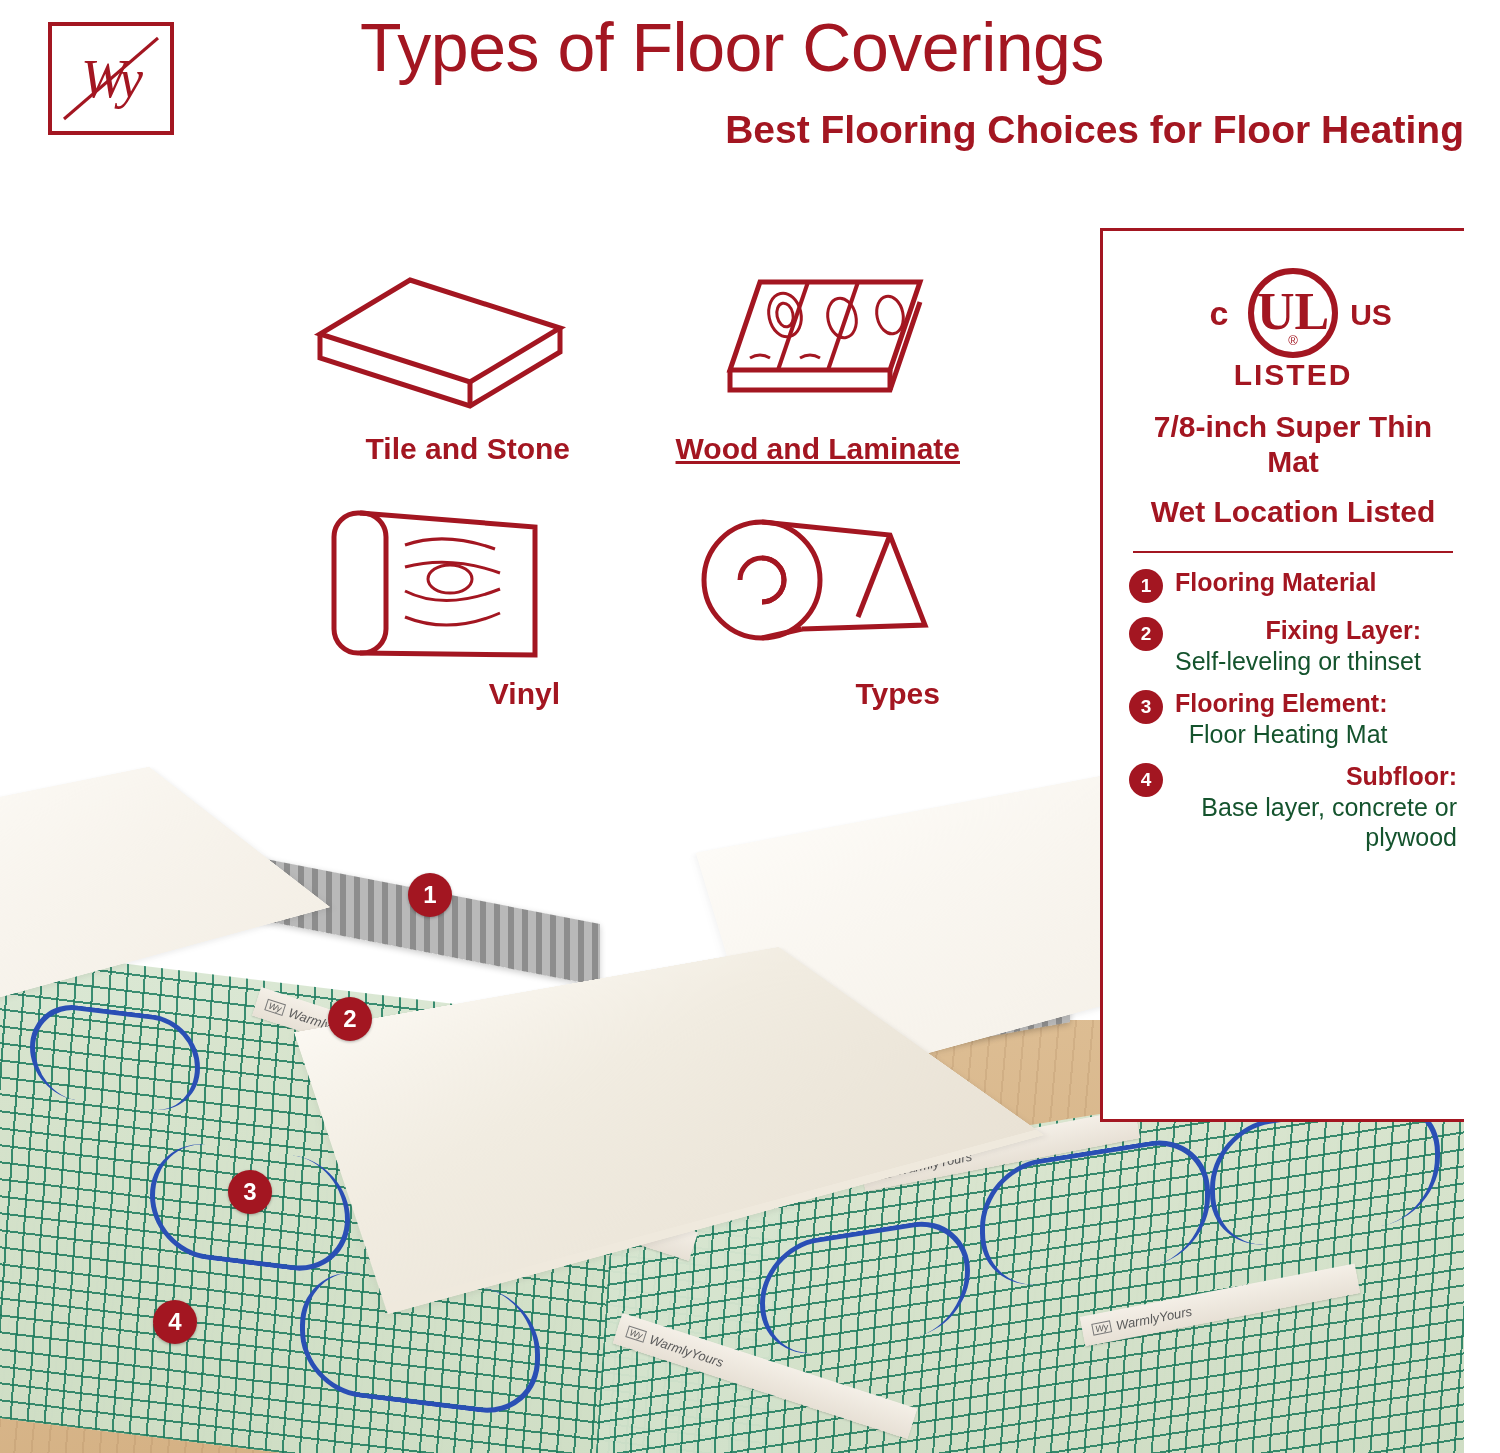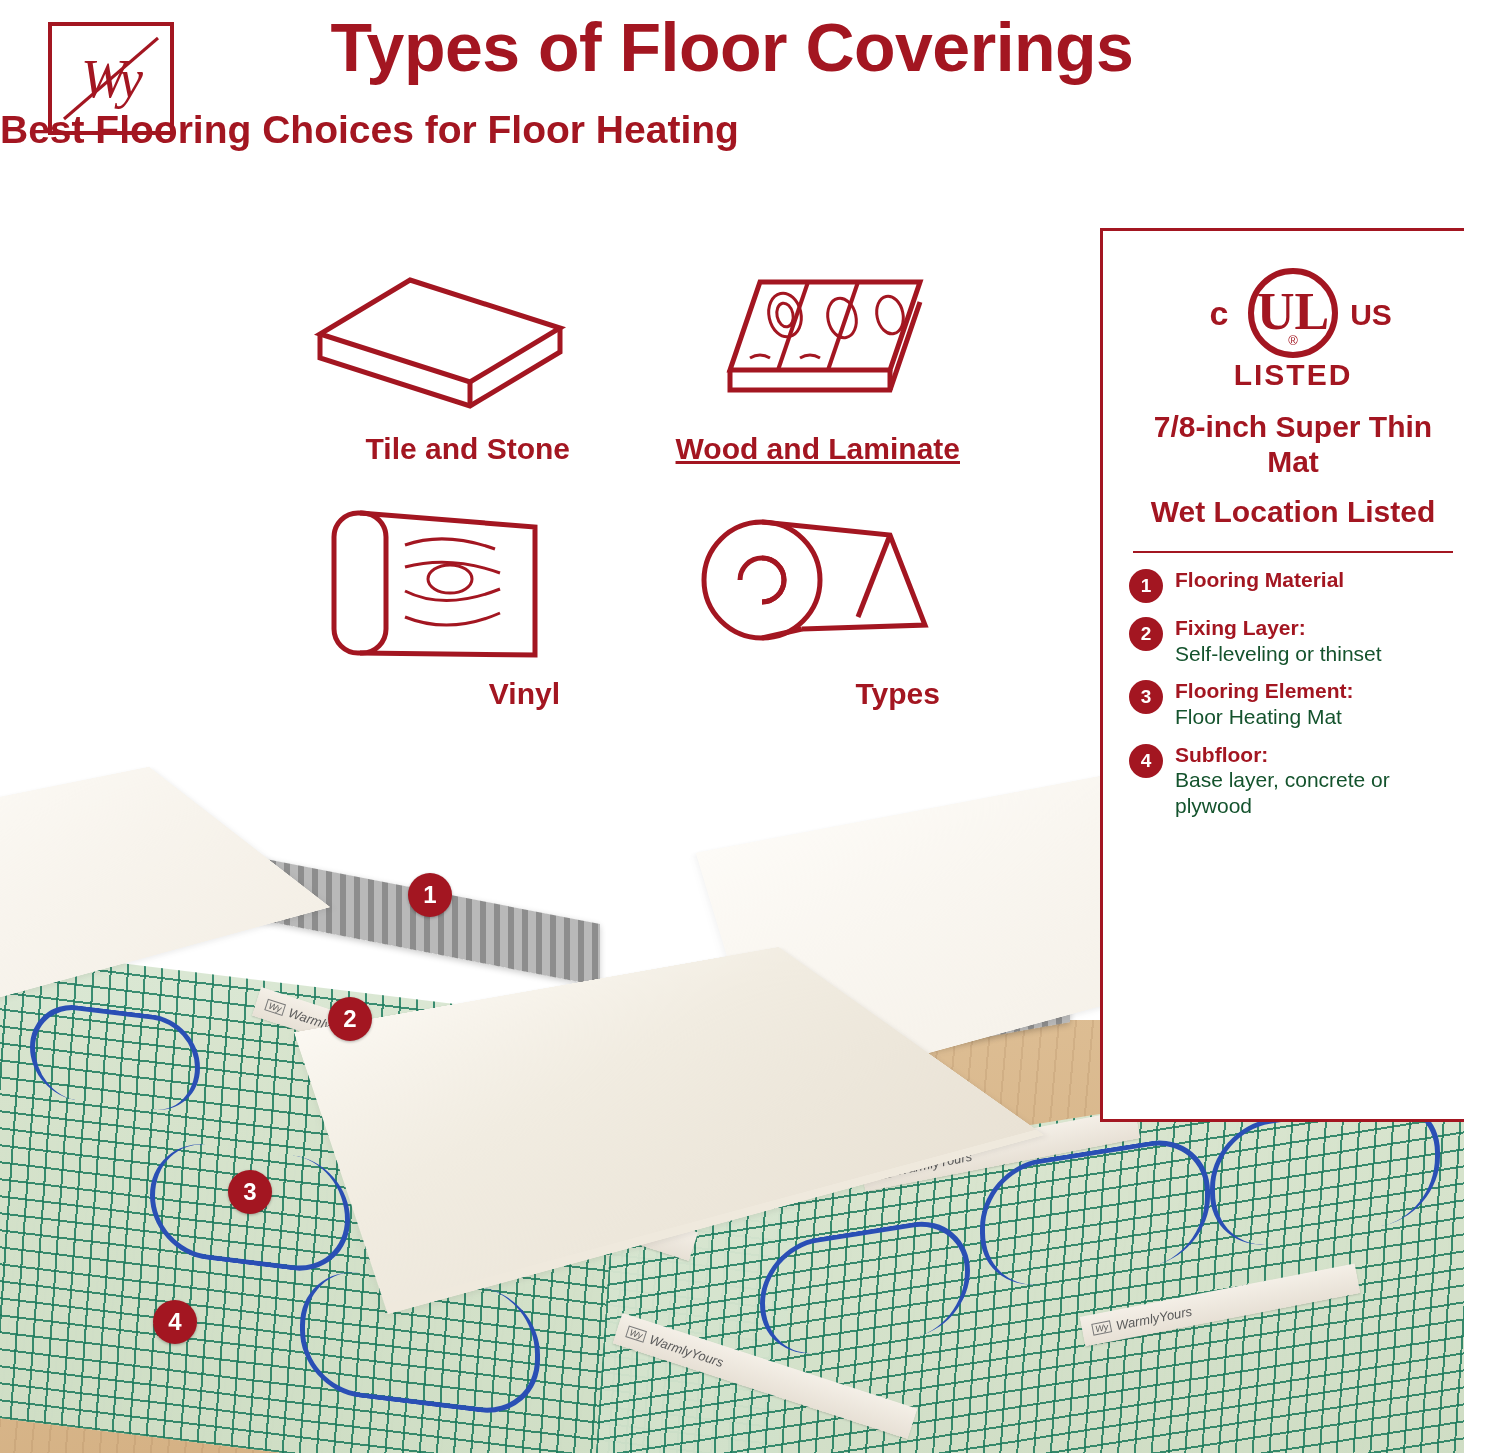--- a/index.html
+++ b/index.html
@@ -47,29 +47,29 @@
     height: 113px;
   }
   .title {
     position: absolute;
     left: 0;
     right: 0;
     top: 8px;
     text-align: center;
     color: #a31621;
     font-size: 68px;
-    font-weight: bold;
+    font-weight: normal;
     letter-spacing: -0.5px;
   }
   .subtitle {
     position: absolute;
     left: 0;
     right: 0;
     top: 108px;
-    text-align: left;
+    text-align: right;
     color: #a31621;
     font-size: 39px;
     font-weight: bold;
   }
 
   
   .scene {
     position: absolute;
     left: 0;
     top: 590px;
@@ -265,22 +265,23 @@
     color: #fff;
     font-size: 19px;
     font-weight: bold;
     display: flex;
     align-items: center;
     justify-content: center;
     margin-top: 2px;
   }
   .item .txt {
     color: #a31621;
-    font-size: 21px;
+    font-size: 25px;
     line-height: 1.22;
+    text-align: right;
   }
   .item .txt b {
     font-weight: bold;
   }
   .item .txt .sub {
     color: #14532d;
     font-weight: normal;
     display: block;
   }
 </style>

